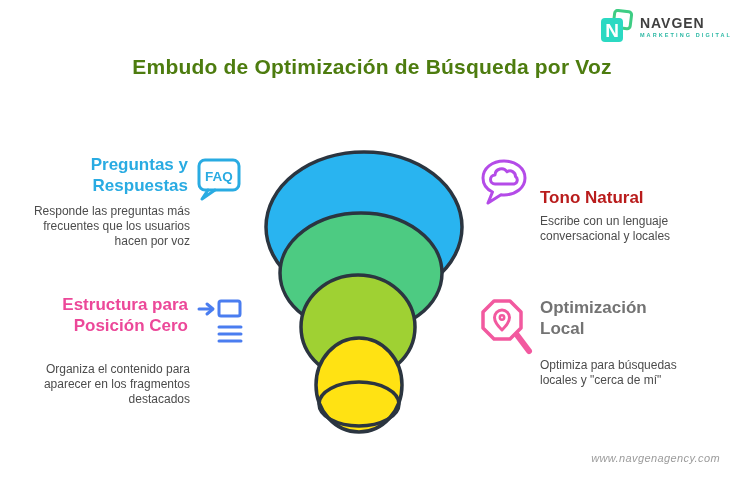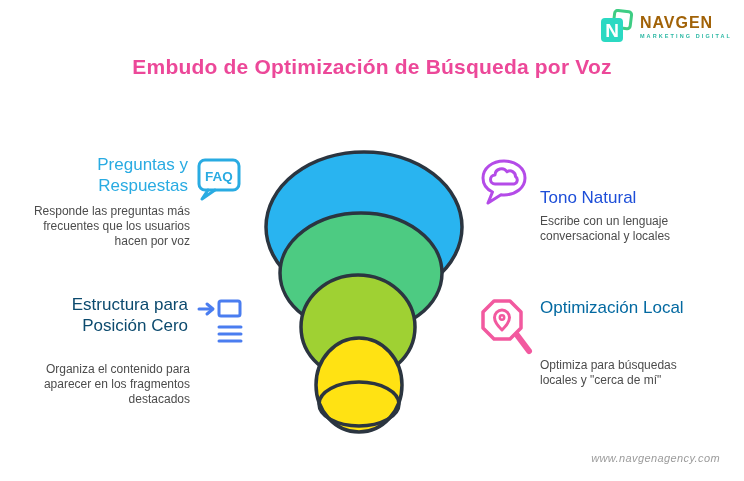--- a/index.html
+++ b/index.html
@@ -2,44 +2,44 @@
 <html><head>
 <meta charset="utf-8">
 <style>
   html,body{margin:0;padding:0;background:#e9e9e9;}
   .canvas{
     position:relative;width:744px;height:481px;background:#ffffff;
     font-family:"Liberation Sans", sans-serif;overflow:hidden;margin:0 auto;
   }
   .main-title{
     position:absolute;top:55px;left:0;right:0;text-align:center;
-    font-size:21px;font-weight:bold;color:#ec4899;letter-spacing:.2px;
+    font-size:21px;font-weight:bold;color:#4d7c0f;letter-spacing:.2px;
   }
-  .item-title{position:absolute;font-weight:normal;font-size:17px;line-height:21px;}
+  .item-title{position:absolute;font-weight:bold;font-size:17px;line-height:21px;}
   .item-desc{position:absolute;font-size:12px;line-height:15px;color:#4c4c4c;}
   .ta-r{text-align:right;} .ta-l{text-align:left;}
-  .c-skyblue{color:#29ABE2;} .c-blue{color:#0c4a6e;}
-  .c-purple{color:#1d4ed8;} .c-pink{color:#0369a1;}
+  .c-skyblue{color:#29ABE2;} .c-blue{color:#ec4899;}
+  .c-purple{color:#b91c1c;} .c-pink{color:#737373;}
   #l1-title{left:40px;top:154px;width:148px;}
   #l1-desc{left:10px;top:204px;width:180px;}
   #l2-title{left:40px;top:294px;width:148px;}
   #l2-desc{left:10px;top:362px;width:180px;}
   #r1-title{left:540px;top:187px;width:175px;}
   #r1-desc{left:540px;top:214px;width:168px;}
   #r2-title{left:540px;top:297px;width:150px;}
   #r2-desc{left:540px;top:358px;width:172px;}
   .icon{position:absolute;}
   #faq-icon{left:196px;top:156px;}
   #snippet-icon{left:197px;top:297px;}
   #cloud-icon{left:478px;top:156px;}
   #magnifier-icon{left:476px;top:294px;}
   #funnel{position:absolute;left:250px;top:140px;}
   .logo{position:absolute;top:9px;right:12px;display:flex;align-items:center;gap:5px;}
   .logo-text{display:flex;flex-direction:column;line-height:1;}
-  .logo-brand{font-size:16px;font-weight:bold;color:#a16207;letter-spacing:1px;}
+  .logo-brand{font-size:14px;font-weight:bold;color:#404040;letter-spacing:1px;}
   .logo-tagline{font-size:5.5px;color:#2bb8a4;letter-spacing:2.1px;margin-top:3px;font-weight:bold;}
   .footer-site{position:absolute;right:24px;bottom:17px;font-size:11px;color:#9b9b9b;letter-spacing:.4px;font-style:italic;}
 </style>
 </head>
 <body>
 
 <div class="canvas">
 
   <div class="logo">
     <svg width="36" height="36" viewBox="0 0 36 36">

